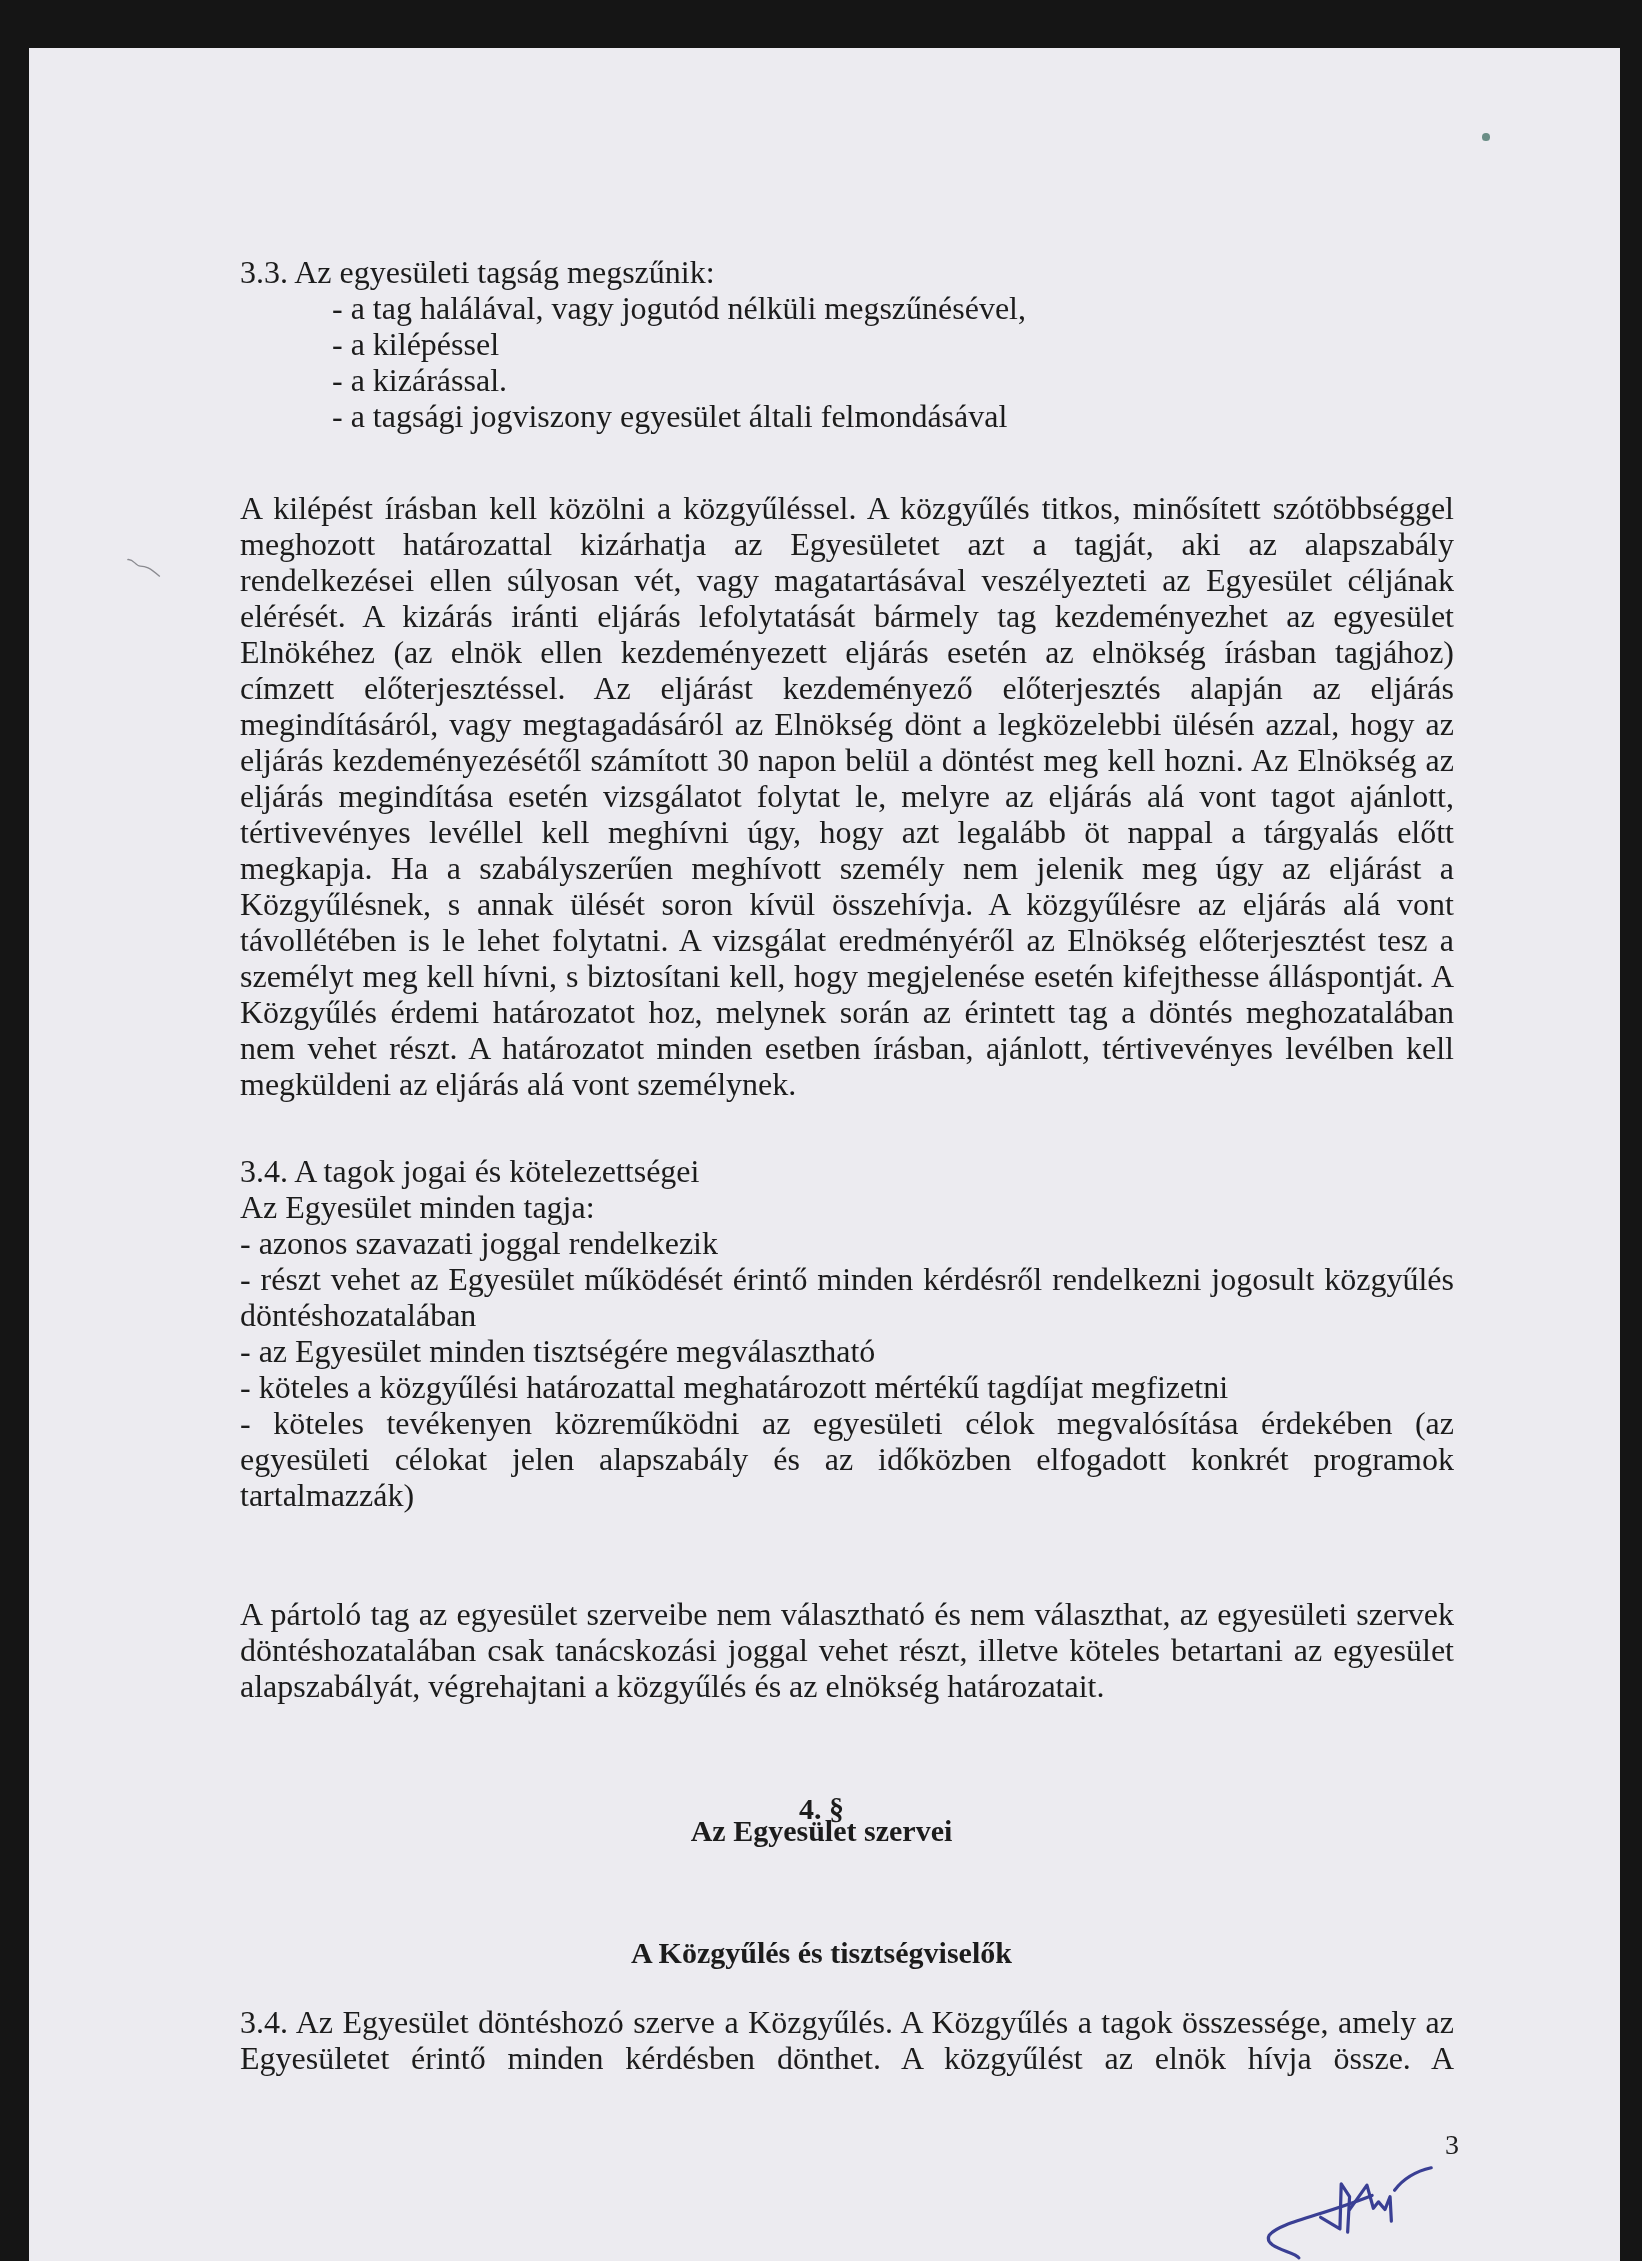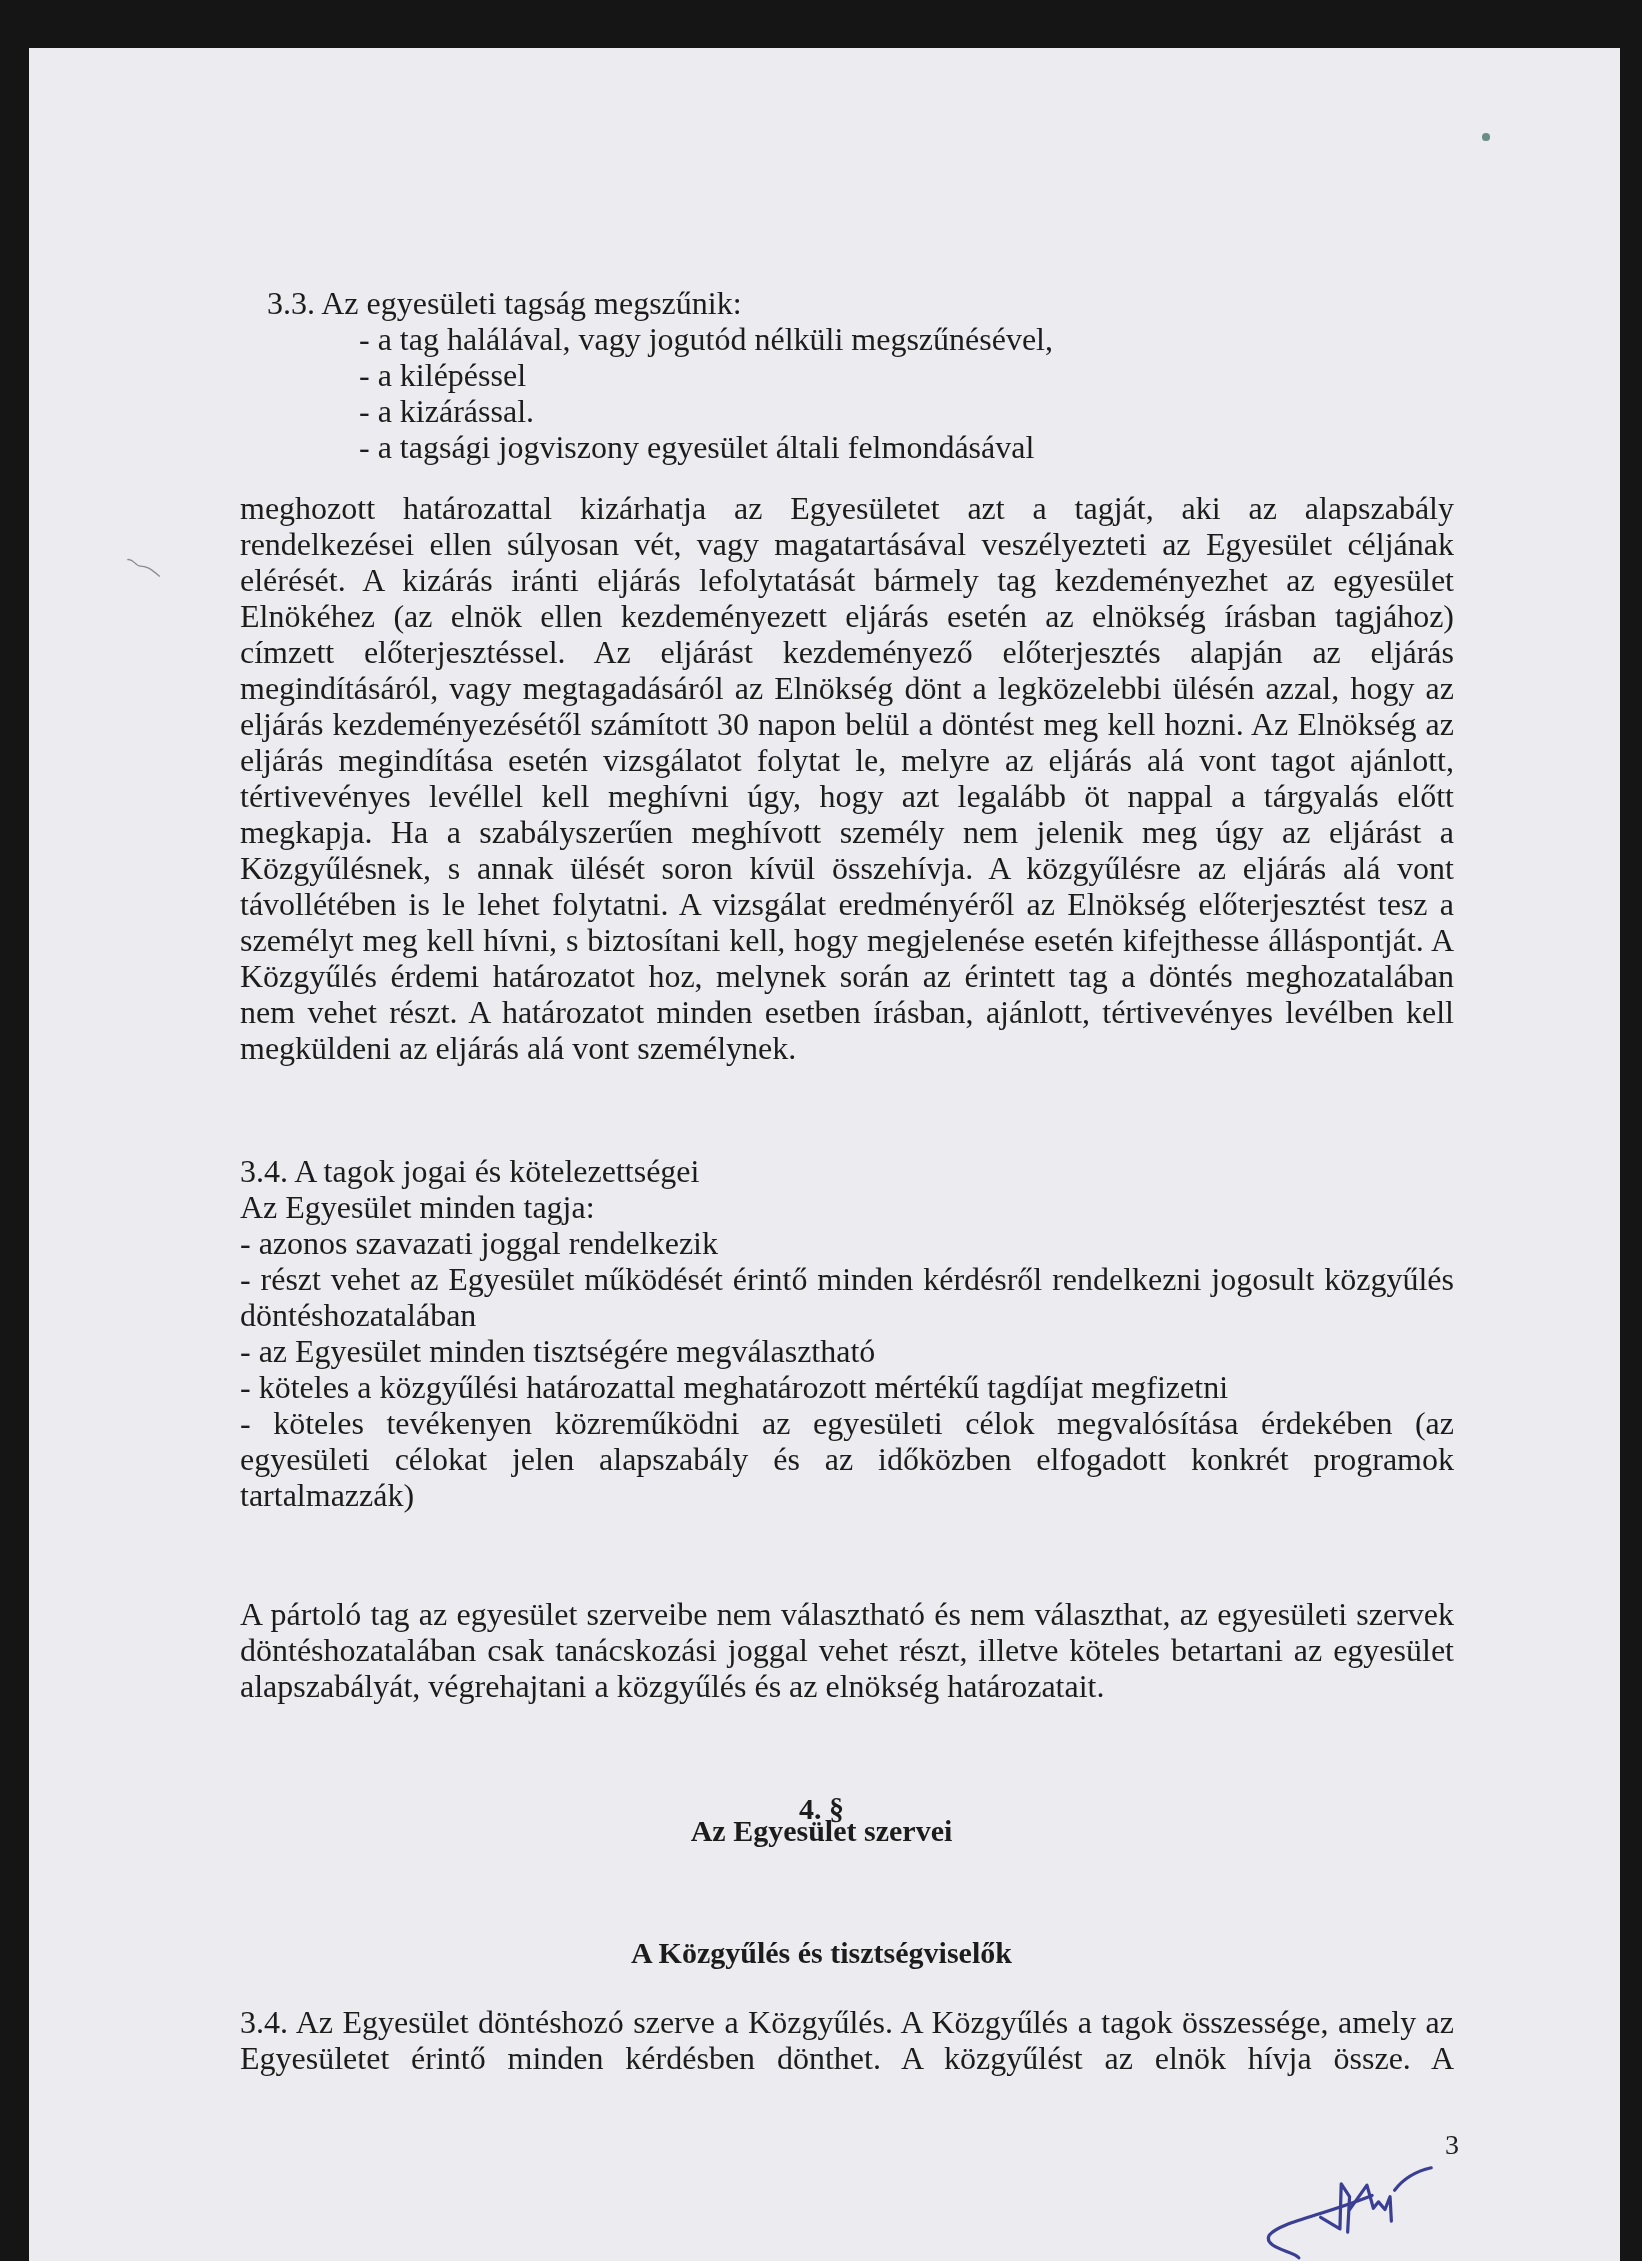--- a/index.html
+++ b/index.html
@@ -96,29 +96,30 @@
 <div class="scan-frame"></div>
 
 <div class="page"></div>
 
 <div class="dot-mark"></div>
 
 <svg class="scratch" viewBox="0 0 60 40">
   <path d="M2 4 C 12 2, 14 14, 22 14 S 36 16, 52 30" stroke="#8a8a90" stroke-width="2" fill="none"></path>
 </svg>
 
-<div class="text" style="top: 285px; margin-left: 27px;">
+<div class="text" style="top: 254px;">
   <span class="line">3.3. Az egyesületi tagság megszűnik:</span>
   <span class="line list-indent">- a tag halálával, vagy jogutód nélküli megszűnésével,</span>
   <span class="line list-indent">- a kilépéssel</span>
   <span class="line list-indent">- a kizárással.</span>
   <span class="line list-indent">- a tagsági jogviszony egyesület általi felmondásával</span>
 </div>
 
 <div class="text" style="top: 490px;">
+  <span class="line justify">A kilépést írásban kell közölni a közgyűléssel. A közgyűlés titkos, minősített szótöbbséggel</span>
   <span class="line justify">meghozott határozattal kizárhatja az Egyesületet azt a tagját, aki az alapszabály</span>
   <span class="line justify">rendelkezései ellen súlyosan vét, vagy magatartásával veszélyezteti az Egyesület céljának</span>
   <span class="line justify">elérését. A kizárás iránti eljárás lefolytatását bármely tag kezdeményezhet az egyesület</span>
   <span class="line justify">Elnökéhez (az elnök ellen kezdeményezett eljárás esetén az elnökség írásban tagjához)</span>
   <span class="line justify">címzett előterjesztéssel. Az eljárást kezdeményező előterjesztés alapján az eljárás</span>
   <span class="line justify">megindításáról, vagy megtagadásáról az Elnökség dönt a legközelebbi ülésén azzal, hogy az</span>
   <span class="line justify">eljárás kezdeményezésétől számított 30 napon belül a döntést meg kell hozni. Az Elnökség az</span>
   <span class="line justify">eljárás megindítása esetén vizsgálatot folytat le, melyre az eljárás alá vont tagot ajánlott,</span>
   <span class="line justify">tértivevényes levéllel kell meghívni úgy, hogy azt legalább öt nappal a tárgyalás előtt</span>
   <span class="line justify">megkapja. Ha a szabályszerűen meghívott személy nem jelenik meg úgy az eljárást a</span>

